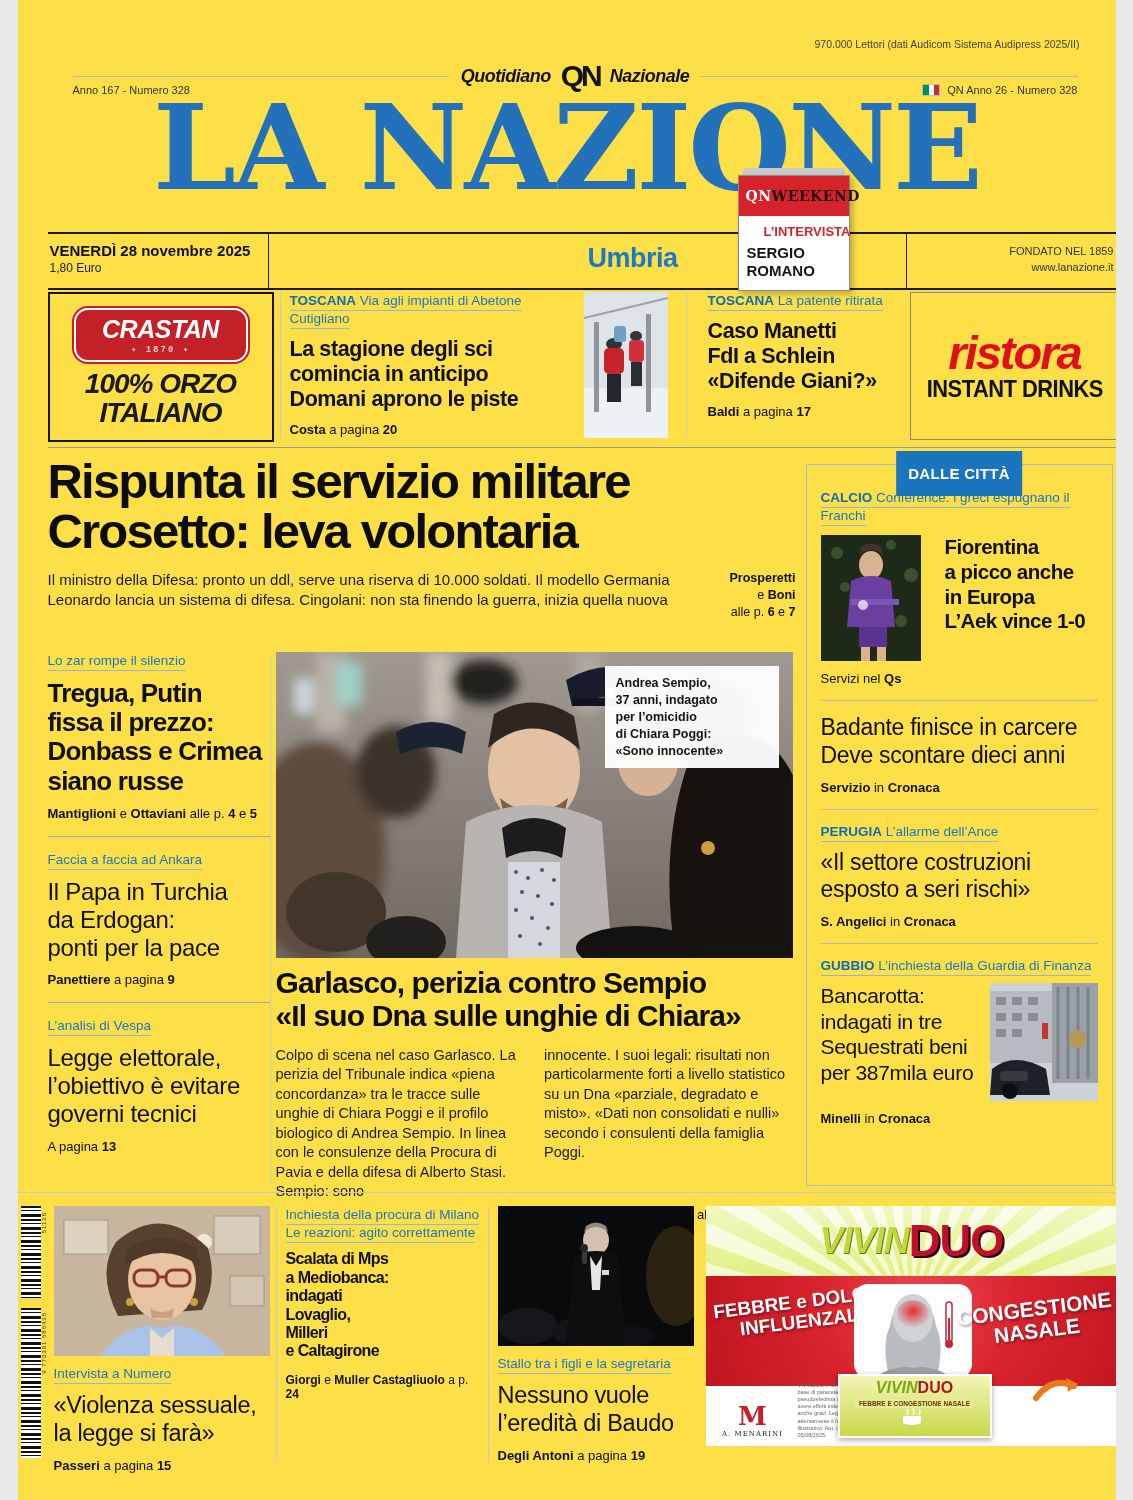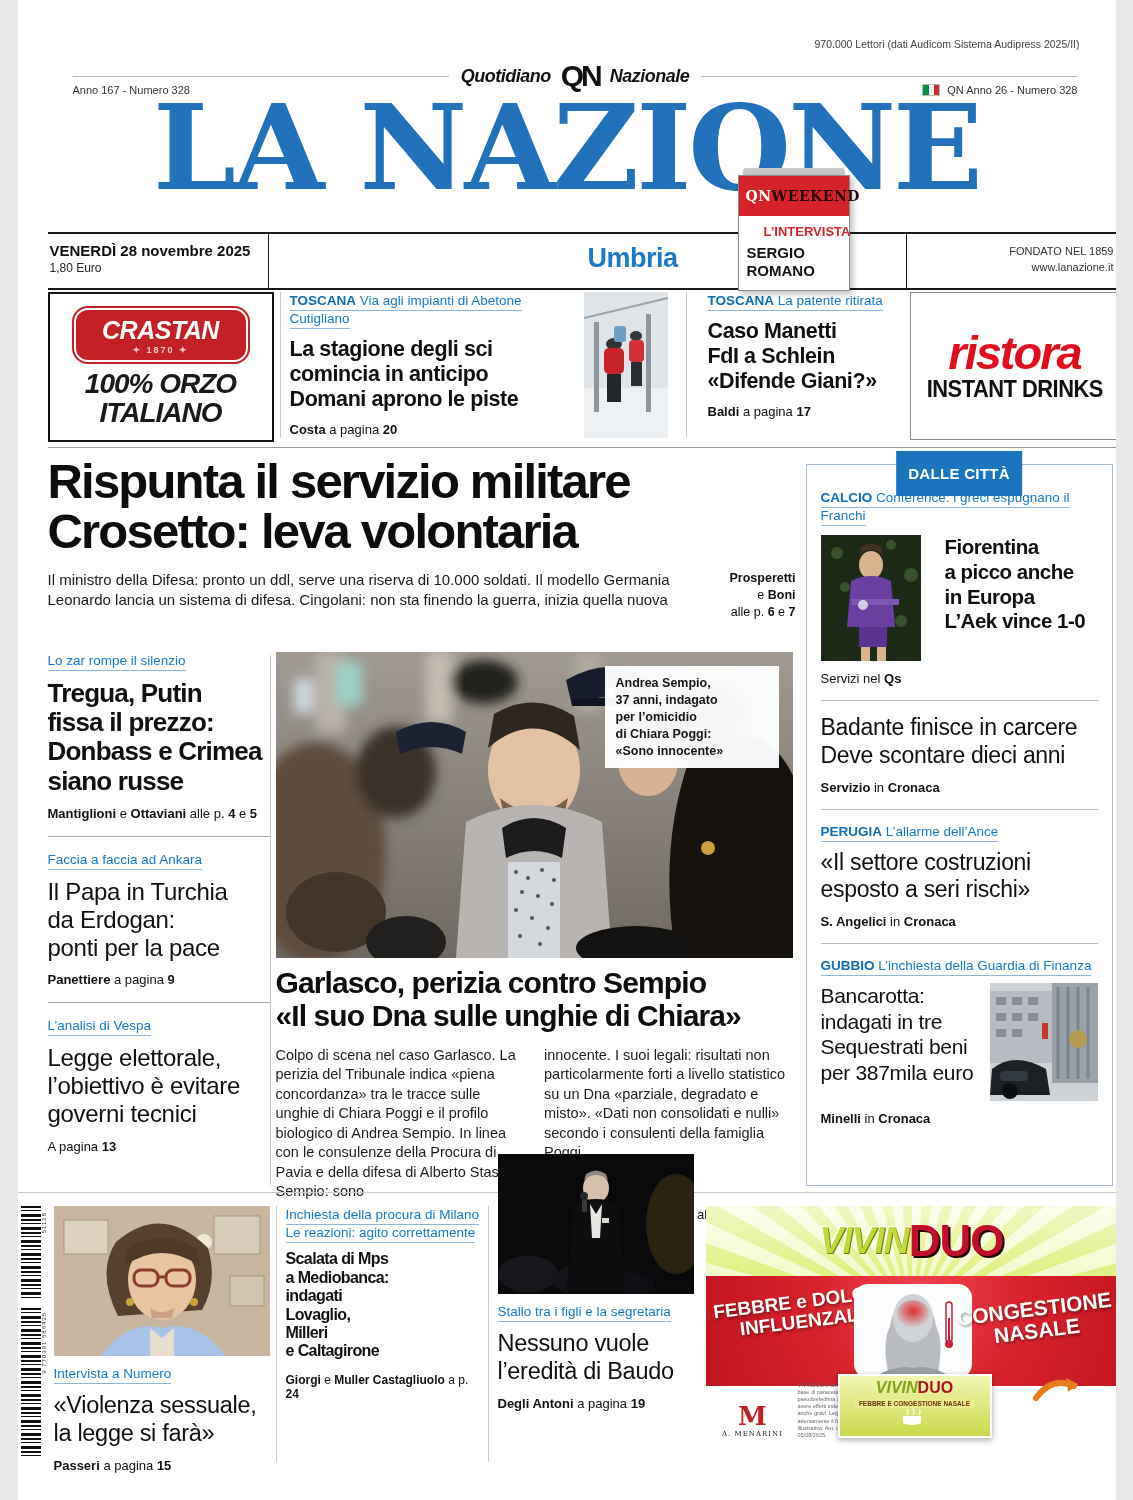--- a/index.html
+++ b/index.html
@@ -1,16 +1,16 @@
 <!DOCTYPE html>
 <html><head>
 <meta charset="utf-8">
 <style>
   html,body{margin:0;padding:0;background:#e9e9e9;}
-  .page{position:relative;width:1098px;height:1500px;background:#ffffff;margin:0 auto;
+  .page{position:relative;width:1098px;height:1500px;background:#fde047;margin:0 auto;
         font-family:"Liberation Sans",sans-serif;color:#111;overflow:hidden;}
   .abs{position:absolute;}
   .pre{white-space:pre-line;}
   
   .readers{top:38px;right:36px;font-size:10.5px;color:#444;}
   .brandrow{top:64px;left:55px;right:38px;display:flex;align-items:center;gap:12px;}
   .brandrow .ln{flex:1;height:1px;background:#b5b5b5;}
   .brandtxt{display:flex;align-items:center;gap:10px;}
   .brandword{font-size:18px;font-weight:800;font-style:italic;letter-spacing:-.5px;}
   .qnlogo{font-size:30px;font-weight:900;letter-spacing:-3px;line-height:.8;}
@@ -41,21 +41,21 @@
           font-size:27px;font-weight:800;color:#1d78c5;letter-spacing:-.5px;}
   .dplus{position:absolute;left:748px;top:6px;font-size:32px;font-weight:800;color:#1d78c5;}
   .db-found{position:absolute;right:4px;top:10px;text-align:right;font-size:11px;color:#333;line-height:1.45;}
   
   .vline{background:#c9c9c9;width:1px;}
   .crastan{left:30px;top:292px;width:222px;height:146px;border:2px solid #151515;
            display:flex;flex-direction:column;align-items:center;justify-content:center;gap:6px;}
   .cr-logo{width:178px;height:58px;background:#c32027;border-radius:16px;display:flex;flex-direction:column;
            align-items:center;justify-content:center;box-shadow:inset 0 0 0 2px #c32027, inset 0 0 0 4px #fff;}
   .cr-brand{color:#fff;font-weight:900;font-size:25px;letter-spacing:-.5px;font-style:italic;}
-  .cr-year{color:#f4c9c9;font-weight:700;font-size:9px;letter-spacing:2px;}
+  .cr-year{color:#f4c9c9;font-weight:700;font-size:9px;letter-spacing:2px;font-family:Liberation Mono, monospace;}
   .cr-claim{font-style:italic;font-weight:900;font-size:28px;line-height:1.02;letter-spacing:-1px;text-align:center;color:#1a1a1a;}
   .kick{font-size:13.5px;color:#1878c8;font-weight:500;line-height:1.35;}
   .kick .ku{border-bottom:1.5px solid #8cb8e0;padding-bottom:2px;}
   .kick .tag{font-weight:800;color:#0f6cb5;}
   .hl{color:#101010;}
   .hl9{font-weight:900;letter-spacing:-.4px;}
   .byl{font-size:13px;color:#111;}
   .byl b{font-weight:800;}
   .tz-ski{left:272px;top:292px;width:288px;}
   .tz-ski .hl{font-size:21.5px;line-height:1.16;margin-top:9px;}
@@ -117,21 +117,21 @@
   .gelmini{left:36px;top:1206px;width:216px;}
   .gelphoto{width:216px;height:150px;}
   .botstory .kick{display:block;margin-top:9px;}
   .botstory .hl{font-size:23.5px;font-weight:400;line-height:1.2;letter-spacing:-.3px;margin-top:8px;}
   .botstory .byl{margin-top:10px;}
   .vb1{left:258px;top:1206px;height:256px;}
   .mps{left:268px;top:1206px;width:194px;}
   .mps .hl{font-size:16px;font-weight:900;line-height:1.15;letter-spacing:-.6px;margin-top:8px;}
   .mps .byl{margin-top:12px;font-size:12px;}
   .vb2{left:470px;top:1206px;height:256px;}
-  .baudo{left:480px;top:1154px;width:196px;}
+  .baudo{left:480px;top:1206px;width:196px;}
   .baudophoto{width:196px;height:140px;}
   
   .vivin{left:688px;top:1206px;width:412px;height:240px;overflow:hidden;background:#fff;}
   .vv-top{position:absolute;top:0;left:0;right:0;height:70px;
           background:linear-gradient(to bottom,rgba(255,255,255,.55),rgba(230,243,150,.15)),
           repeating-conic-gradient(from -90deg at 50% 160%, #f6fbd6 0 5deg, #dff07e 5deg 10deg);
           display:flex;align-items:center;justify-content:center;}
   .vv-brand1{font-weight:900;font-size:36px;font-style:italic;color:#c3d83a;letter-spacing:-1px;
              text-shadow:1px 1px 0 #6a7b15,-1px -1px 0 #fff;}
   .vv-brand2{font-weight:900;font-size:44px;color:#c00f2a;letter-spacing:-1px;text-shadow:2px 2px 0 #230507;}

